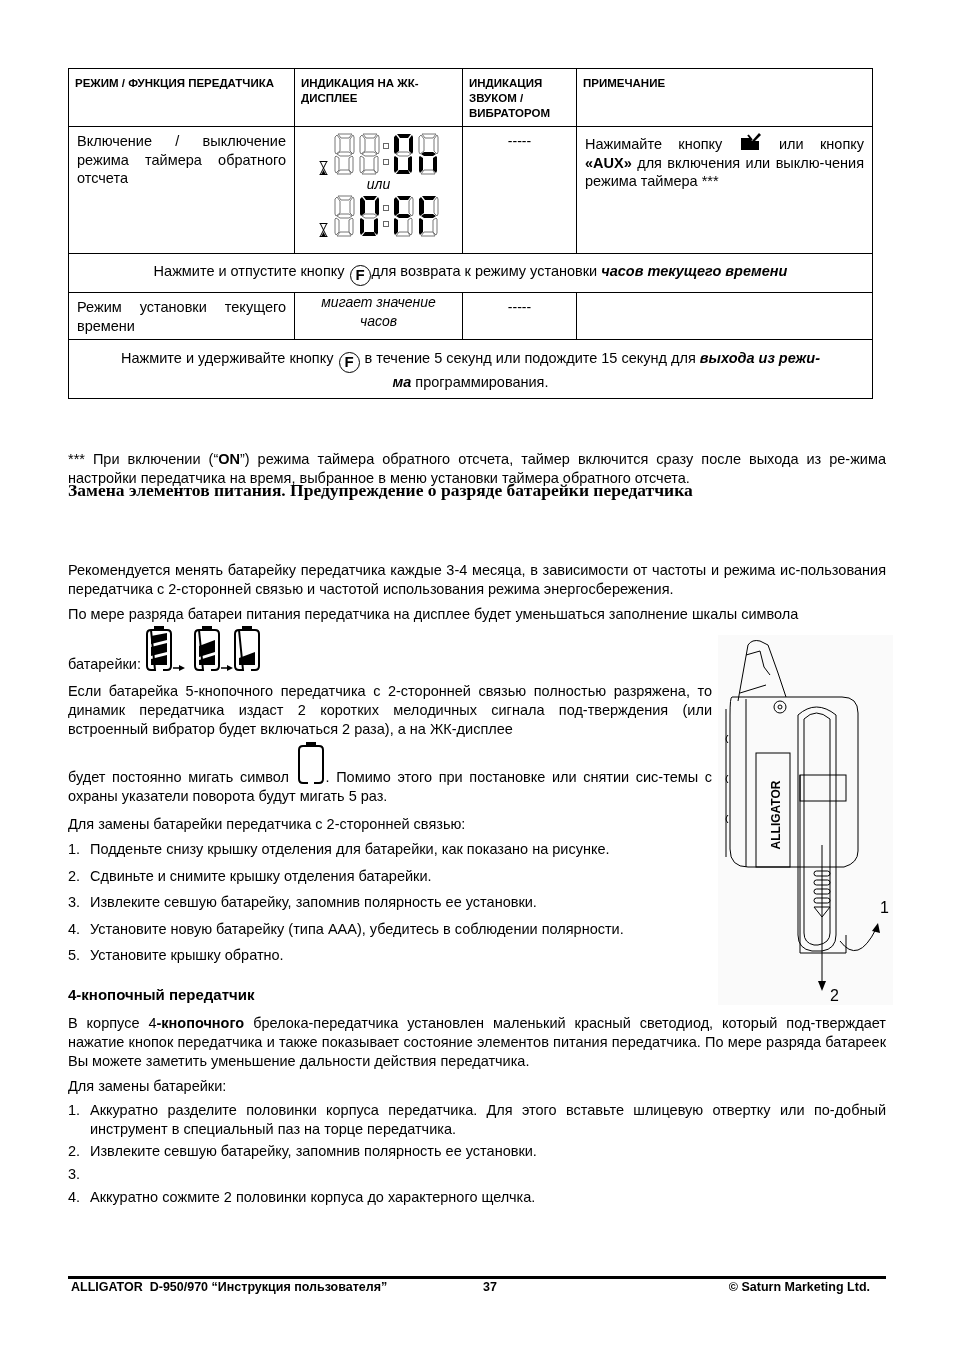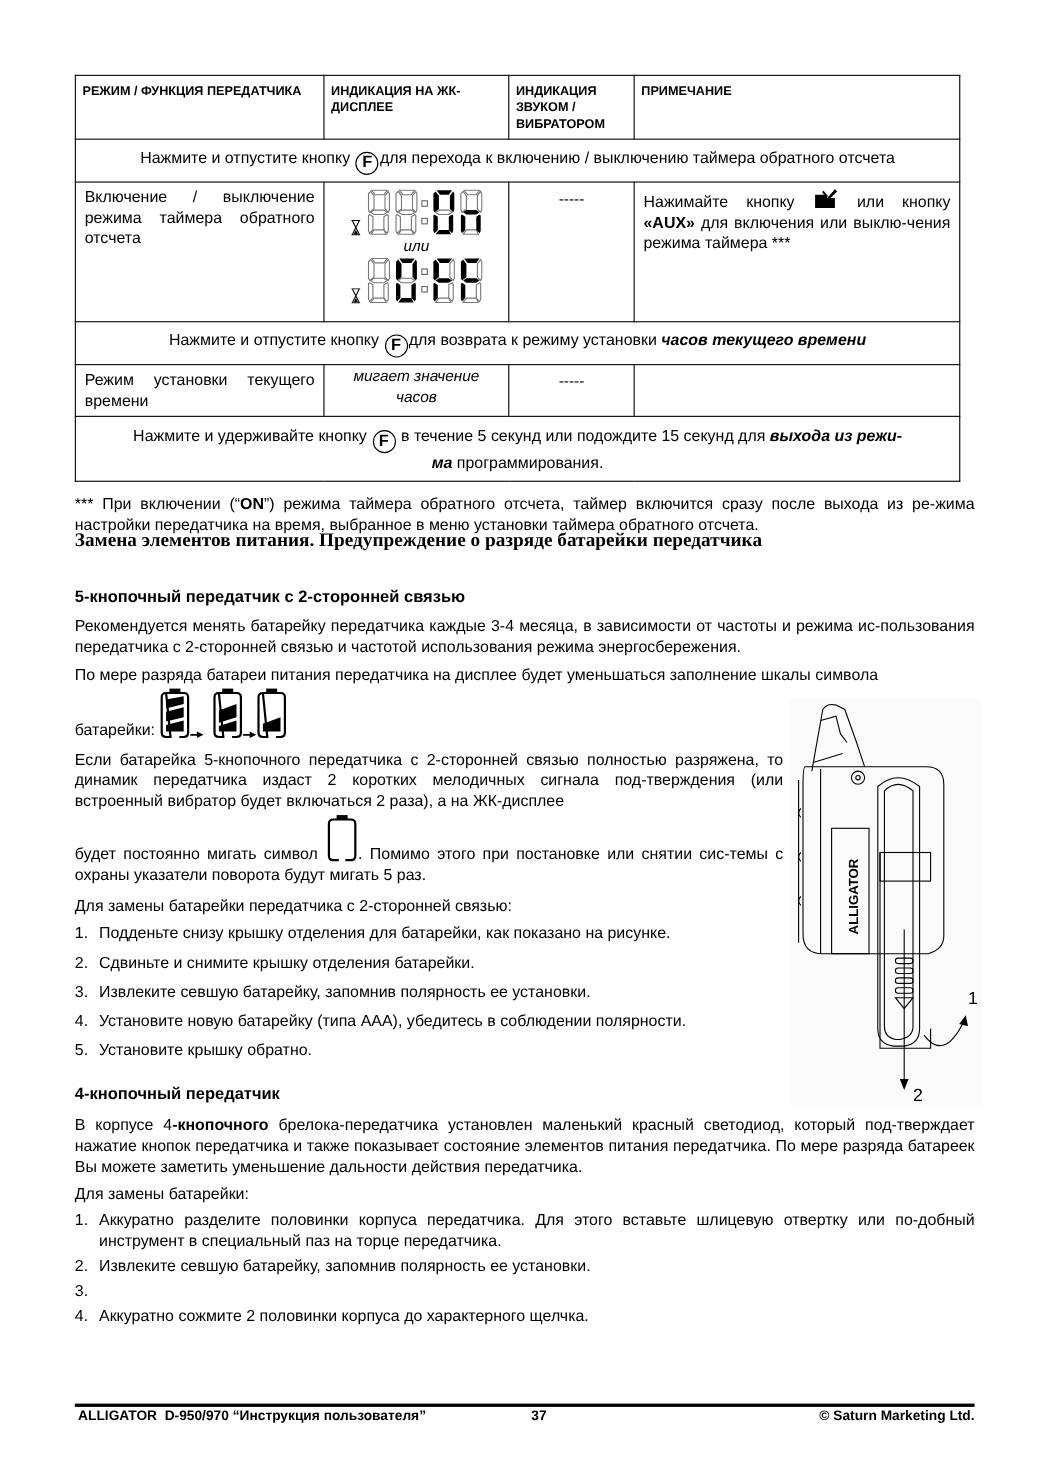--- a/index.html
+++ b/index.html
@@ -44,21 +44,21 @@
   ol.steps li .num { position: absolute; left: 0; }
 
   .batt { display: inline-block; vertical-align: bottom; }
 
   .device { position: absolute; left: 718px; top: 635px; width: 175px; height: 370px; }
 
   .footer-line { position: absolute; left: 68px; top: 1276px; width: 818px; height: 3px; background: #000; }
   .footer { position: absolute; left: 68px; top: 1280px; width: 818px; font-size: 12.5px; font-weight: bold; }
   .footer .left { position: absolute; left: 3px; }
   .footer .mid { position: absolute; left: 415px; }
-  .footer .right { position: absolute; right: 0; }
+  .footer .right { position: absolute; right: 16px; }
 </style>
 </head>
 <body>
 
 <div class="page">
 
   <table class="prog">
     <colgroup>
       <col style="width:226px">
         <col style="width:168px">
@@ -66,26 +66,20 @@
         <col style="width:296px">
     </colgroup>
     <tbody>
         <tr>
       <th>РЕЖИМ / ФУНКЦИЯ ПЕРЕДАТЧИКА</th>
       <th>ИНДИКАЦИЯ НА ЖК-ДИСПЛЕЕ</th>
       <th>ИНДИКАЦИЯ ЗВУКОМ / ВИБРАТОРОМ</th>
       <th>ПРИМЕЧАНИЕ</th>
     </tr>
 
-    <tr>
-      <td colspan="4" class="full" style="height:22px;">
-        <span>Нажмите и отпустите кнопку</span>
-        <span class="fbtn">F</span><span>для перехода к включению / выключению таймера обратного отсчета</span>
-      </td>
-    </tr>
 
     <tr>
       <td class="cell-text" style="height:117px;">Включение / выключение режима таймера обратного отсчета</td>
       <td>
         <div class="lcd-wrap">
           <div class="lcd">
             <svg class="hourglass" viewBox="0 0 9 14">
                   <path d="M0.5 0.5H8.5M0.5 13.5H8.5M1.5 1L7.5 13M7.5 1L1.5 13" stroke="#000" stroke-width="1" fill="none"></path>
                   <path d="M2.5 13L4.5 9L6.5 13Z" fill="#000"></path>
                 </svg>
@@ -243,21 +237,20 @@
         <span class="bi">ма</span>
         <span>программирования.</span>
       </td>
     </tr>
   </tbody>
     </table>
 
   <div class="txt" style="top:450px;"><span>*** При включении (“</span><b>ON</b><span>”) режима таймера обратного отсчета, таймер включится сразу после выхода из ре-жима настройки передатчика на время, выбранное в меню установки таймера обратного отсчета.</span></div>
 
   <div class="h1" style="top:480px;font-family:Liberation Serif, serif;">Замена элементов питания. Предупреждение о разряде батарейки передатчика</div>
-  <div class="h2" style="top:534px;">5-кнопочный передатчик с 2-сторонней связью</div>
   <div class="txt" style="top:561px;">Рекомендуется менять батарейку передатчика каждые 3-4 месяца, в зависимости от частоты и режима ис-пользования передатчика с 2-сторонней связью и частотой использования режима энергосбережения.</div>
   <div class="txt" style="top:605px;">По мере разряда батареи питания передатчика на дисплее будет уменьшаться заполнение шкалы символа</div>
 
   <div style="position:absolute; left:68px; top:624px; font-size:14.5px; height:48px; display:flex; align-items:flex-end;">
     <span style="margin-right:2px;">батарейки:</span>
     <svg class="batt" width="118" height="48" viewBox="0 0 118 48">
       <g stroke="#000" stroke-width="2" fill="none">
         <path d="M8 6 H24 Q28 6 28 10 V42 Q28 46 24 46 H20 M12 46 H8 Q4 46 4 42 V10 Q4 6 8 6Z"></path>
         <path d="M56 6 H72 Q76 6 76 10 V42 Q76 46 72 46 H68 M60 46 H56 Q52 46 52 42 V10 Q52 6 56 6Z"></path>
         <path d="M96 6 H112 Q116 6 116 10 V42 Q116 46 112 46 H108 M100 46 H96 Q92 46 92 42 V10 Q92 6 96 6Z"></path>

